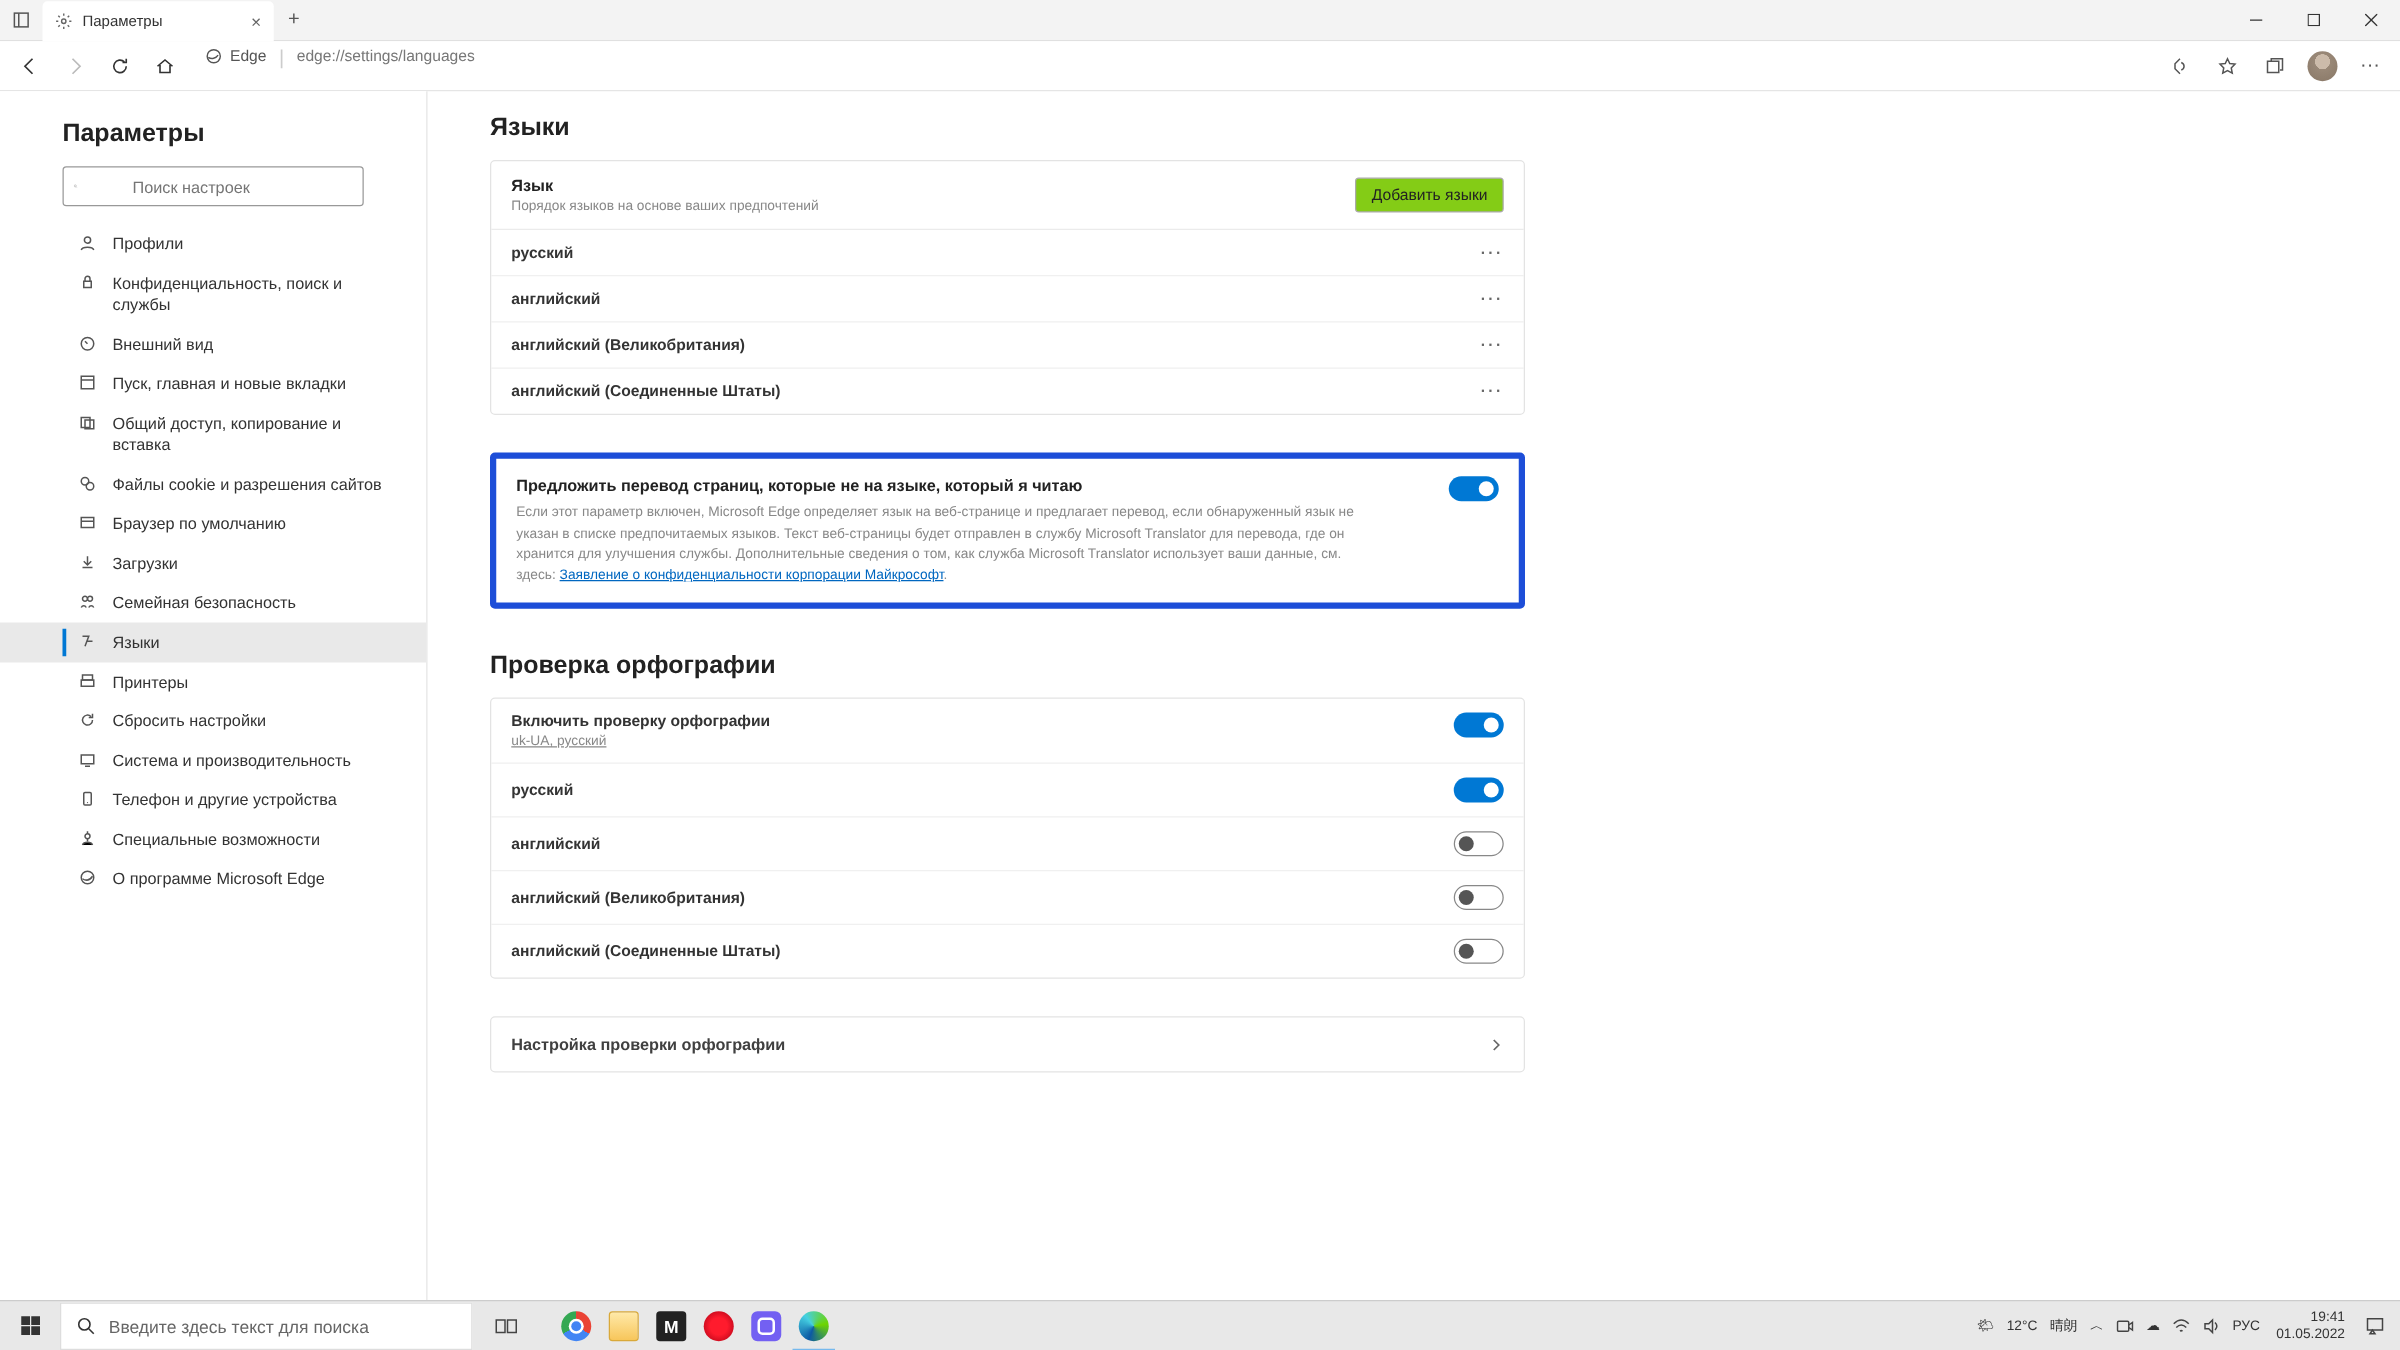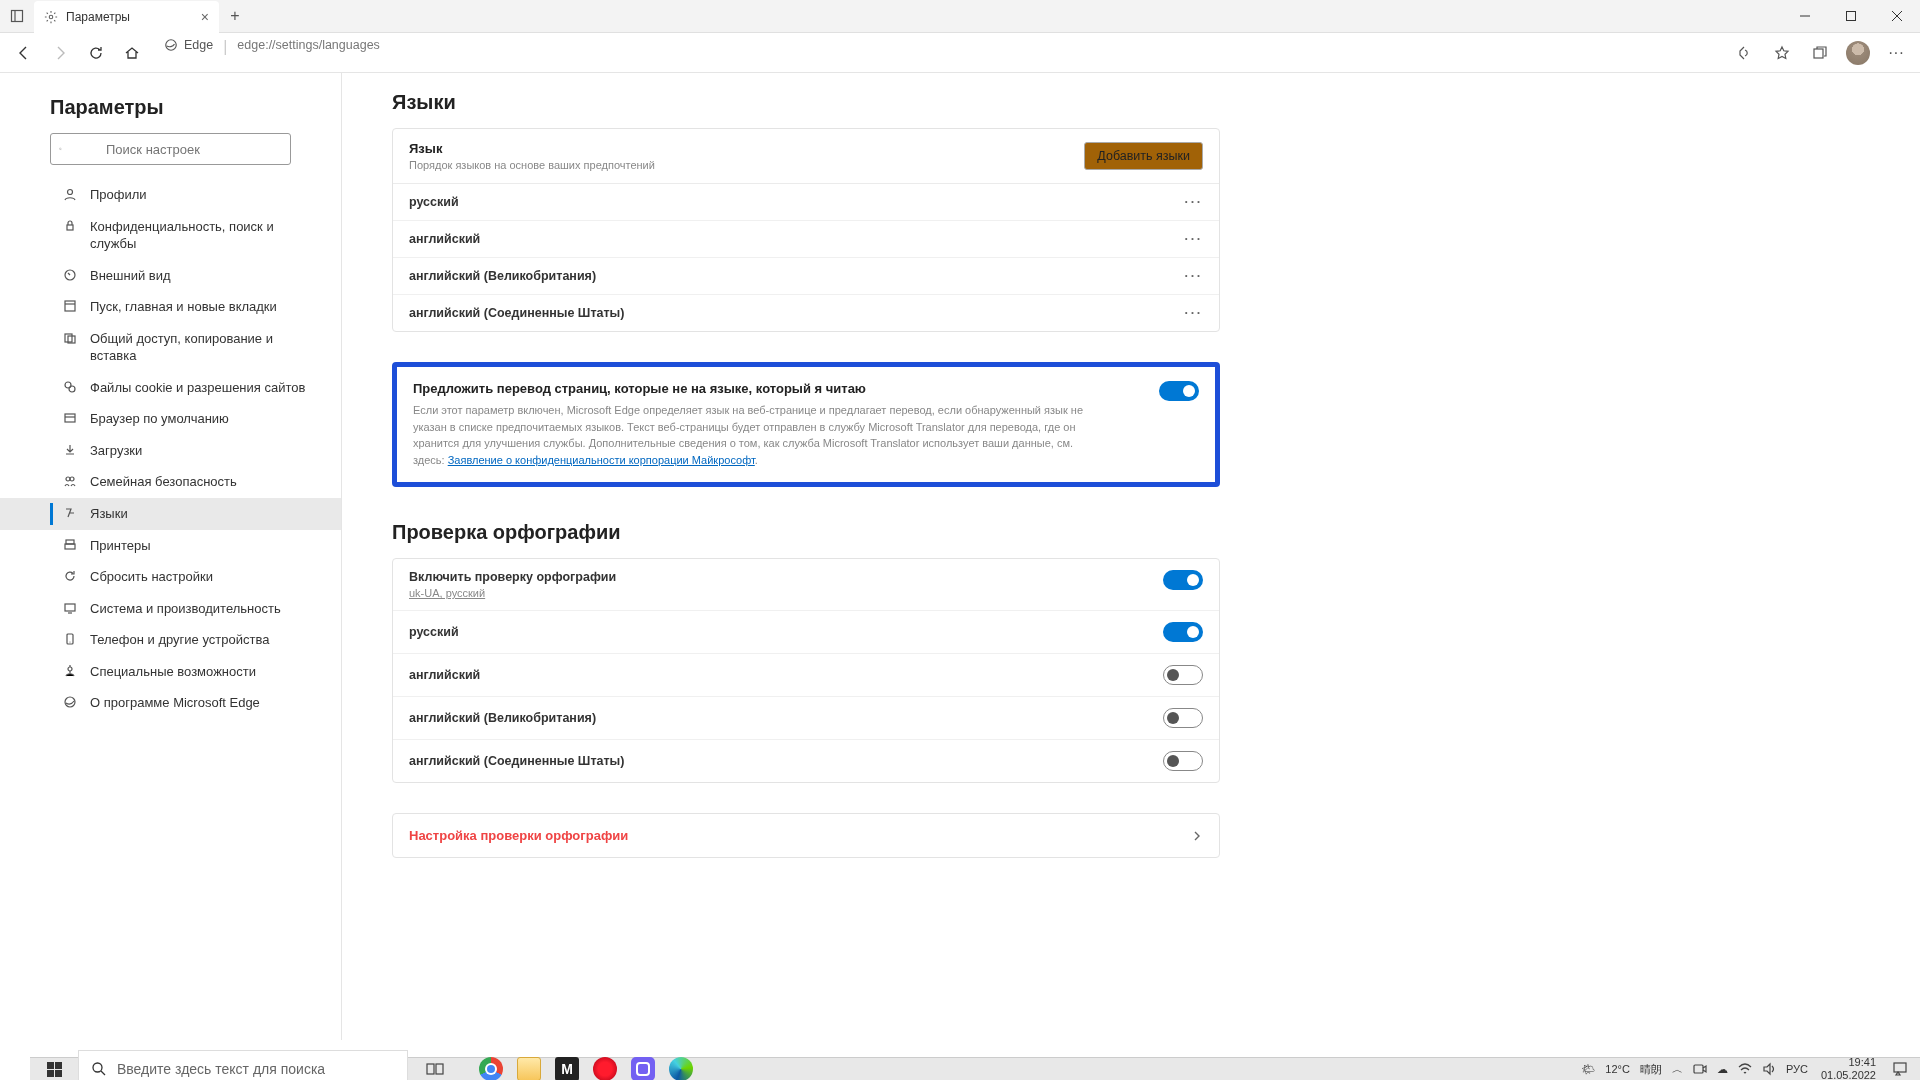--- a/index.html
+++ b/index.html
@@ -43,21 +43,21 @@
 .sb-item .lbl { margin-left: 28px; padding-right: 18px; }
 
 
 .main { flex: 1; padding: 18px 0 30px 50px; overflow-y: auto; }
 .main-inner { width: 828px; }
 .section-h { font-size: 20px; font-weight: 600; color: #222; margin-bottom: 14px; }
 .card { border: 1px solid #e3e3e3; border-radius: 4px; background: #fff; margin-bottom: 30px; }
 .card-head { display: flex; align-items: center; padding: 12px 16px; border-bottom: 1px solid #ebebeb; }
 .ch-title { font-size: 13px; font-weight: 600; color: #222; }
 .ch-sub { font-size: 11px; color: #888; margin-top: 3px; }
-.btn-outline { margin-left: auto; border: 1px solid #aaa; background: #a16207; padding: 6px 12px; font-size: 12.5px; border-radius: 3px; cursor: pointer; color: #222; }
+.btn-outline { margin-left: auto; border: 1px solid #aaa; background: #84cc16; padding: 6px 12px; font-size: 12.5px; border-radius: 3px; cursor: pointer; color: #222; }
 .lang-row { display: flex; align-items: center; padding: 11px 16px; border-bottom: 1px solid #f0f0f0; font-size: 12.5px; font-weight: 600; color: #333; }
 .lang-row:last-child { border-bottom: none; }
 .more-dots { margin-left: auto; color: #666; letter-spacing: 2px; cursor: pointer; font-weight: bold; }
 
 .card2 { border: 5px solid #1d4ed8; border-radius: 4px; background: #fff; padding: 14px 16px; margin-bottom: 34px; }
 .toggle-row { display: flex; align-items: flex-start; }
 .tr-title { font-size: 13px; font-weight: 600; color: #222; flex: 1; }
 .tr-desc { font-size: 11px; color: #888; margin-top: 6px; line-height: 1.5; padding-right: 60px; }
 .tr-desc a { color: #0067c0; text-decoration: underline; }
 .toggle { width: 40px; height: 20px; border-radius: 10px; position: relative; cursor: pointer; flex-shrink: 0; margin-left: 10px; }
@@ -66,25 +66,25 @@
 .toggle .knob { position: absolute; width: 12px; height: 12px; border-radius: 50%; top: 50%; transform: translateY(-50%); }
 .toggle.on .knob { background: #fff; right: 4px; }
 .toggle.off .knob { background: #555; left: 3px; }
 
 .spell-row { display: flex; align-items: center; padding: 11px 16px; border-bottom: 1px solid #f0f0f0; font-size: 12.5px; font-weight: 600; color: #333; }
 .spell-row.hdr { align-items: flex-start; }
 .spell-row .sub { font-size: 11px; color: #888; font-weight: 400; margin-top: 3px; text-decoration: underline; }
 .spell-row .lbl-col { flex: 1; }
 .spell-row:last-child { border-bottom: none; }
 
-.chev-row { display: flex; align-items: center; padding: 14px 16px; font-size: 13px; font-weight: 600; color: #ef4444; cursor: pointer; }
+.chev-row { display: flex; align-items: center; padding: 14px 16px; font-size: 13px; font-weight: 600; color: #404040; cursor: pointer; }
 .chev-row .chev { margin-left: auto; color: #666; }
 
 
-.taskbar { position: absolute; bottom: 0; left: 0; right: 0; height: 23px; background: #e8e8e8; display: flex; align-items: center; border-top: 1px solid #ccc; margin-left: 30px; }
+.taskbar { position: absolute; bottom: 0; left: 0; right: 0; height: 40px; background: #e8e8e8; display: flex; align-items: center; border-top: 1px solid #ccc; }
 .start { width: 48px; height: 40px; display: flex; align-items: center; justify-content: center; }
 .win-logo { display: grid; grid-template-columns: 7px 7px; grid-template-rows: 7px 7px; gap: 1px; }
 .win-logo div { background: #333; }
 .tb-search { width: 330px; height: 38px; background: #fff; display: flex; align-items: center; padding: 0 12px; font-size: 14px; color: #666; border: 1px solid #ddd; margin: 1px 0; }
 .tb-search .sic { margin-right: 10px; color: #333; }
 .tb-apps { display: flex; align-items: center; margin-left: 8px; }
 .tb-app { width: 38px; height: 40px; display: flex; align-items: center; justify-content: center; position: relative; }
 .tb-app.active::after { content: ""; position: absolute; bottom: 0; left: 2px; right: 2px; height: 2px; background: #76b9ed; }
 .app-ic { width: 24px; height: 24px; border-radius: 3px; }
 .tb-gap { width: 18px; }

